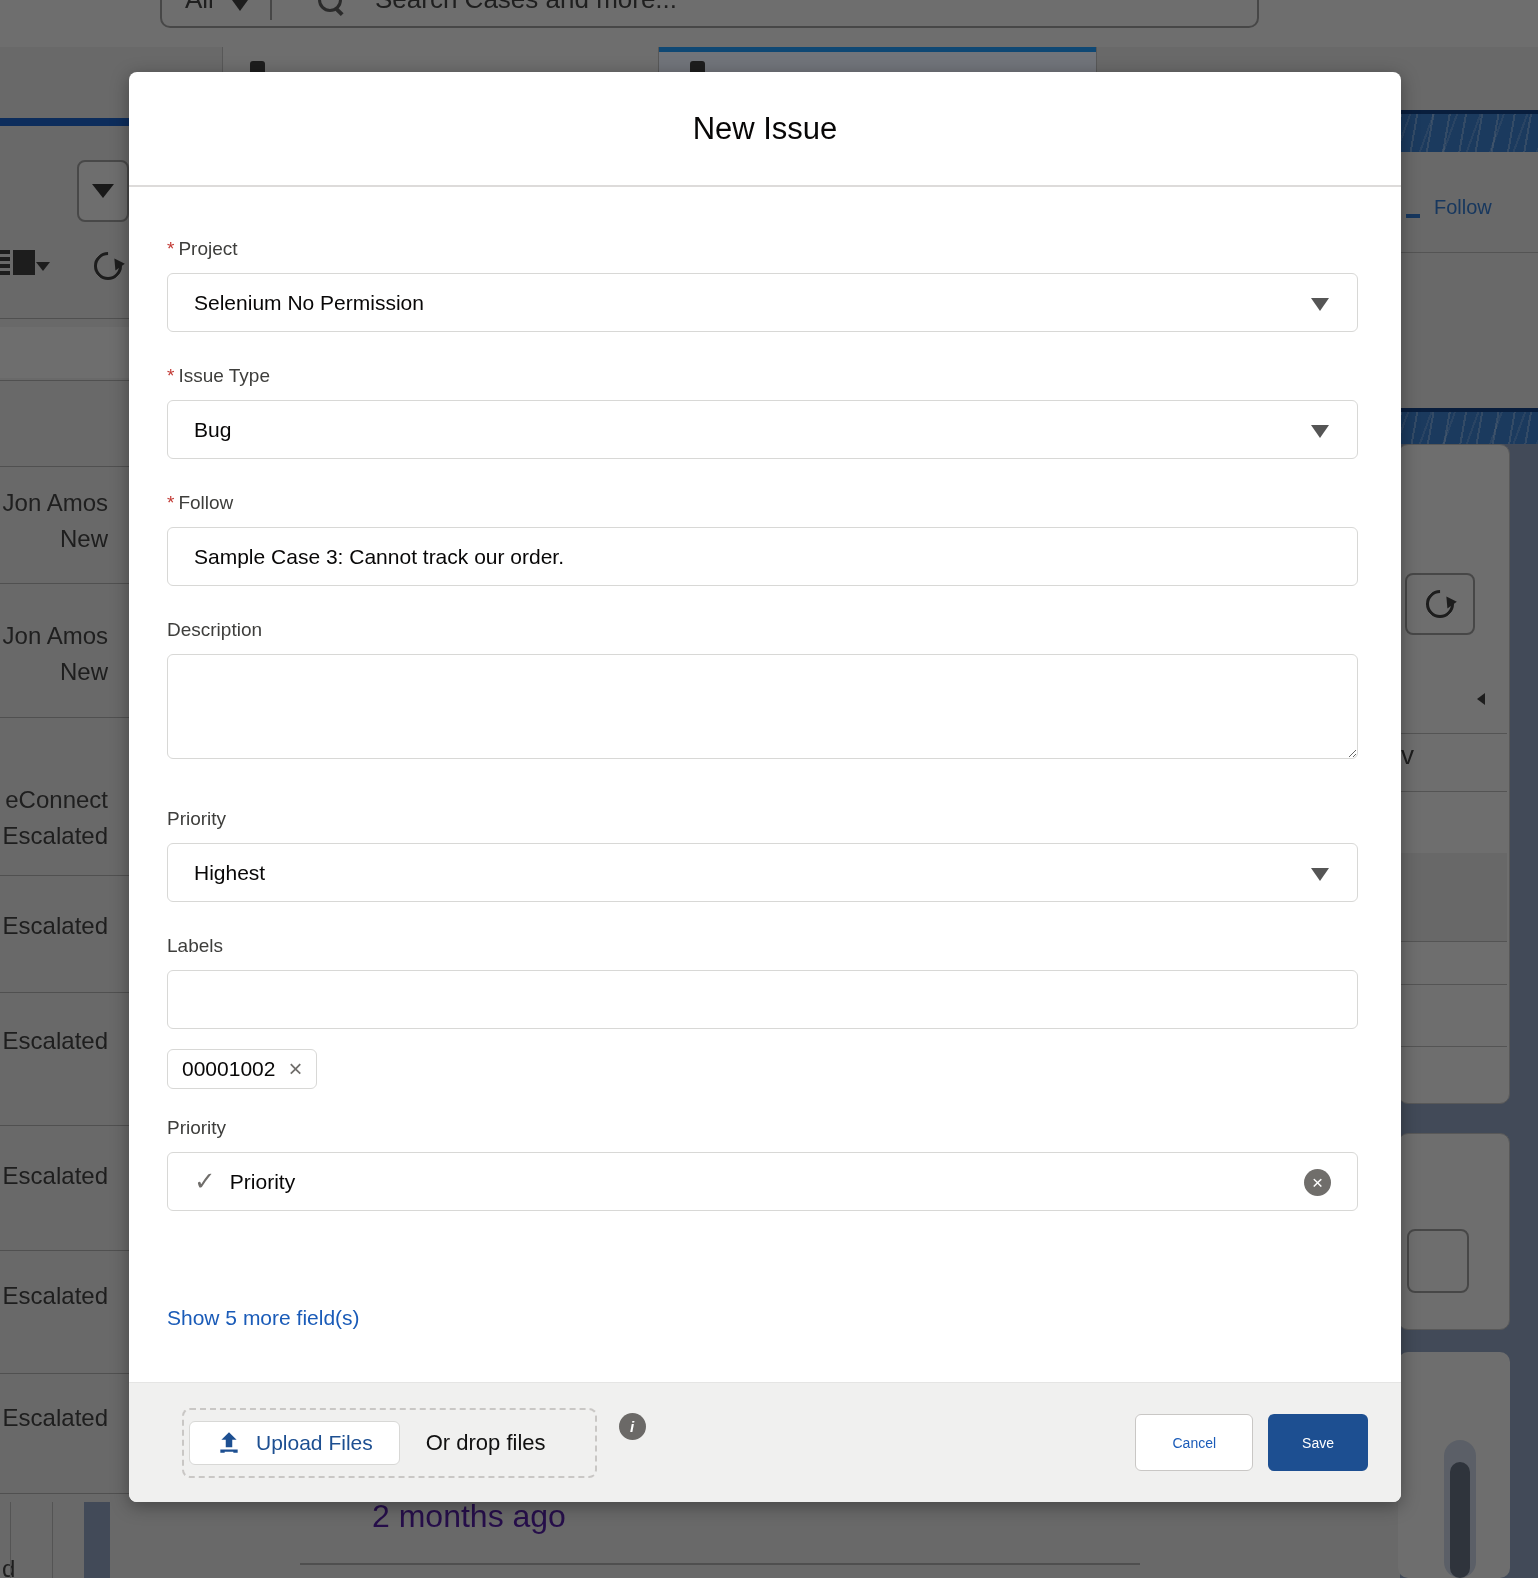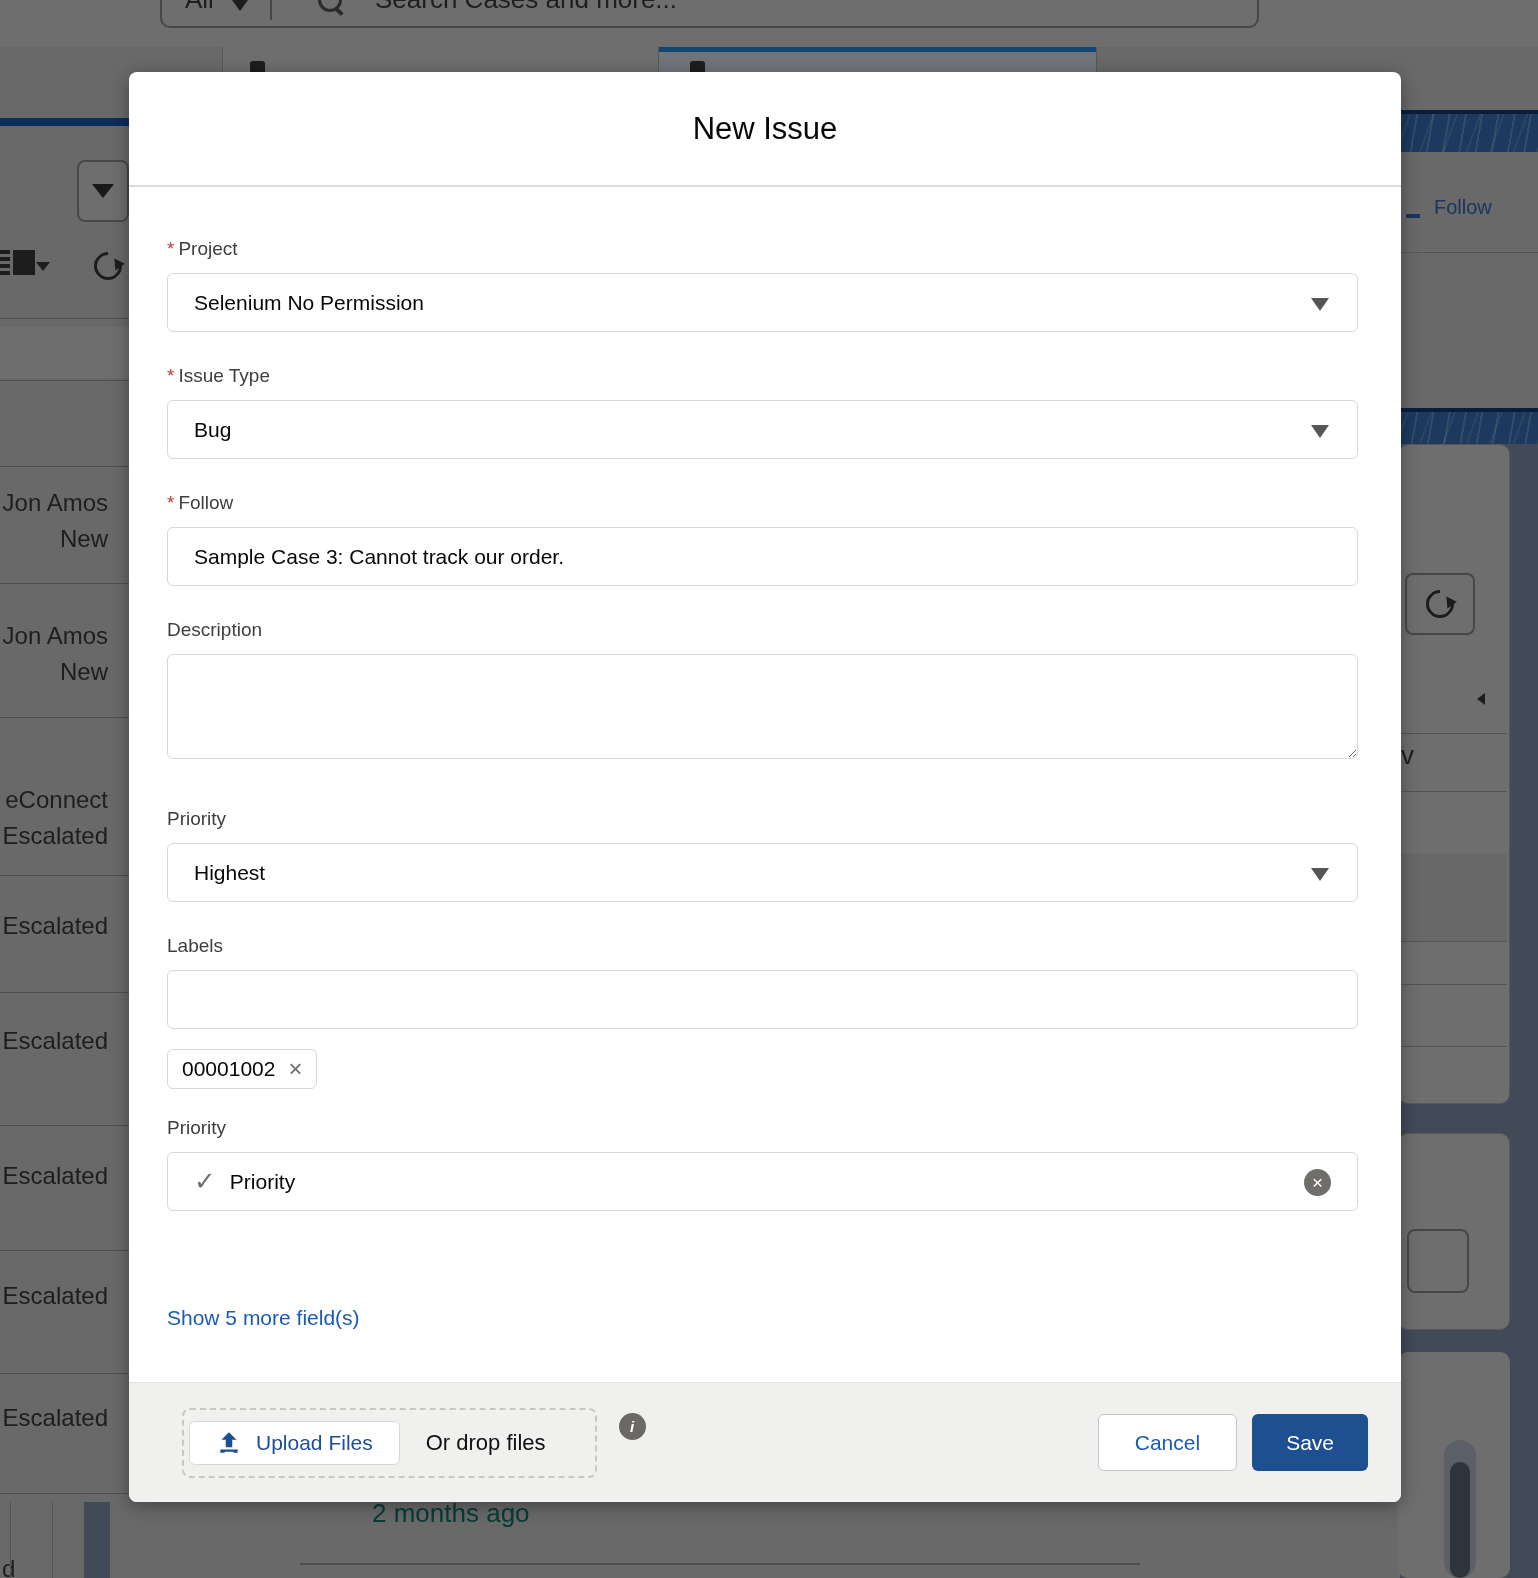--- a/index.html
+++ b/index.html
@@ -56,21 +56,21 @@
   .card3{left:1398px;top:1352px;width:112px;height:226px;border:none}
   .rbtn{position:absolute;background:#dcdcdc;border:2px solid #8f8f8f;border-radius:8px;box-sizing:border-box;display:flex;align-items:center;justify-content:center}
   .cdiv{position:absolute;left:0;width:108px;height:1px;background:#a8a8a8}
   .cblock{position:absolute;left:0;top:408px;width:108px;height:88px;background:#d0d0d0}
   .caret-left{position:absolute;left:72px;top:248px;width:0;height:0;border:6px solid transparent;border-right:8px solid #3a3a3a}
   .vfrag{position:absolute;left:2px;top:295px;font-size:26px;color:#3c3c3c}
   .scrolltrack{position:absolute;left:46px;top:88px;width:32px;height:138px;background:#b6bfce;border-radius:16px}
   .scrollthumb{position:absolute;left:6px;top:22px;width:20px;height:116px;background:#5e6878;border-radius:10px}
   .bottom-line-v{top:1502px;width:1px;height:76px;background:#a8a8a8}
   .slatebar{left:84px;top:1502px;width:26px;height:76px;background:#8494b0}
-  .timestamp{left:372px;top:1498px;font-size:26px;color:#0f766e}
+  .timestamp{left:372px;top:1498px;font-size:32px;color:#4c1d95}
   .bdiv{left:300px;top:1563px;width:840px;height:2px;background:#9f9f9f}
   
   .overlay{position:absolute;inset:0;background:rgba(0,0,0,.5);z-index:10}
   .modal{position:absolute;left:129px;top:72px;width:1272px;height:1430px;background:#fff;
     border-radius:8px;z-index:20;box-shadow:0 4px 18px rgba(0,0,0,.35)}
   .modal-header{height:113px;border-bottom:2px solid #dddbda;display:flex;align-items:center;justify-content:center}
   .modal-title{font-size:31px;font-weight:400;color:#080707}
   .modal-body{position:absolute;top:115px;left:0;right:0;bottom:120px;padding:51px 43px 0 38px;overflow:hidden;box-sizing:border-box}
   .fgroup{margin-bottom:33px}
   .fgroup.desc{margin-bottom:45px}
@@ -97,21 +97,21 @@
   .showmore{margin-top:62px;font-size:21px;color:#1a5bb8;cursor:pointer;display:inline-block}
   .modal-footer{position:absolute;left:0;right:0;bottom:0;height:120px;background:#f0f0ef;border-top:1px solid #e5e5e4;
     border-radius:0 0 8px 8px;display:flex;align-items:center;padding:0 33px 0 53px;box-sizing:border-box}
   .dropzone{border:2px dashed #c9c7c5;border-radius:8px;display:flex;align-items:center;padding:5px;height:70px;box-sizing:border-box}
   .uploadbtn{display:flex;align-items:center;gap:14px;background:#fff;border:1px solid #d8d8d6;border-radius:6px;
     height:44px;padding:0 26px;font-size:21px;color:#1d4f91;cursor:pointer}
   .ordrop{font-size:22px;color:#111;margin:0 44px 0 26px}
   .infobadge{width:27px;height:27px;border-radius:50%;background:#6b6967;color:#fff;font-size:15px;font-weight:bold;
     display:flex;align-items:center;justify-content:center;margin-left:22px;transform:translateY(-16px);font-style:italic}
   .spacer{flex:1}
-  .btn{height:57px;border-radius:6px;font-size:21px;font-family:inherit;cursor:pointer}
+  .btn{height:57px;border-radius:6px;font-size:14px;font-family:inherit;cursor:pointer}
   .cancel{background:#fff;border:1px solid #c9c7c5;color:#1a5bb8;padding:0 36px;margin-right:15px}
   .save{background:#1d4f91;border:none;color:#fff;padding:0 34px}
 </style>
 </head>
 <body>
 
 <div class="bg">
   <div class="abs topbar"></div>
   <div class="abs searchbox"></div>
   <div class="abs frag" style="left:185px">All</div>

